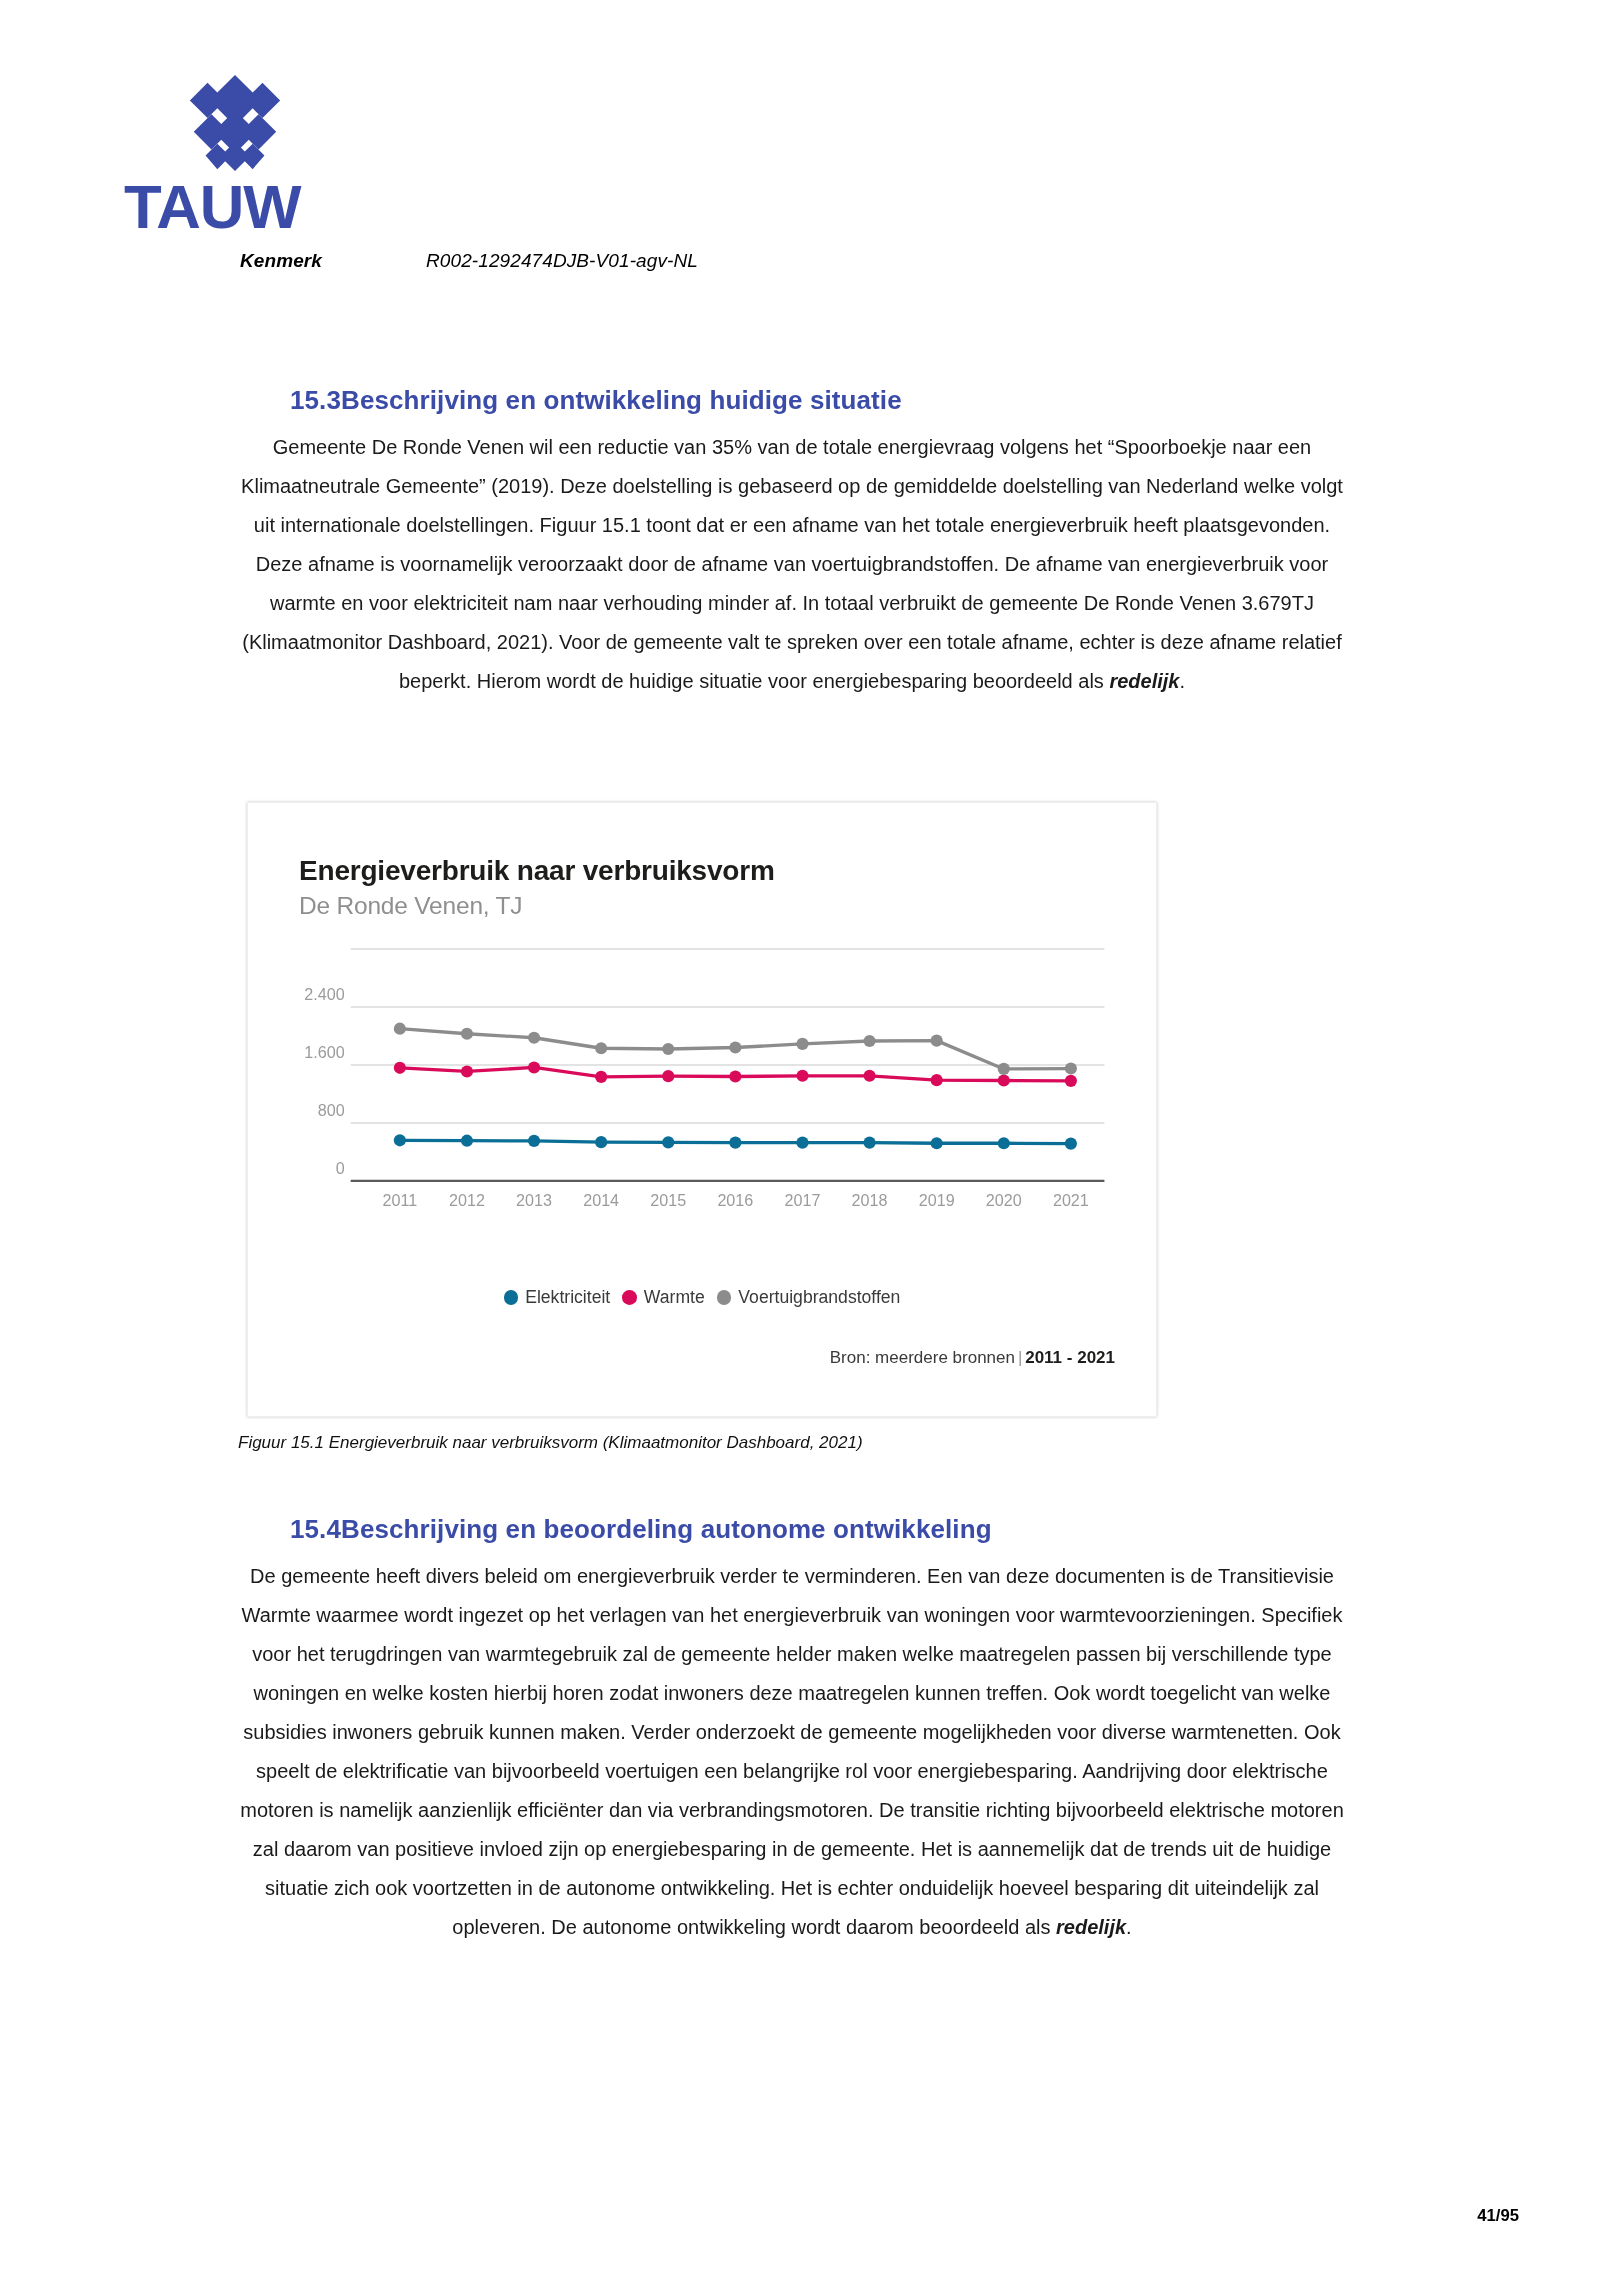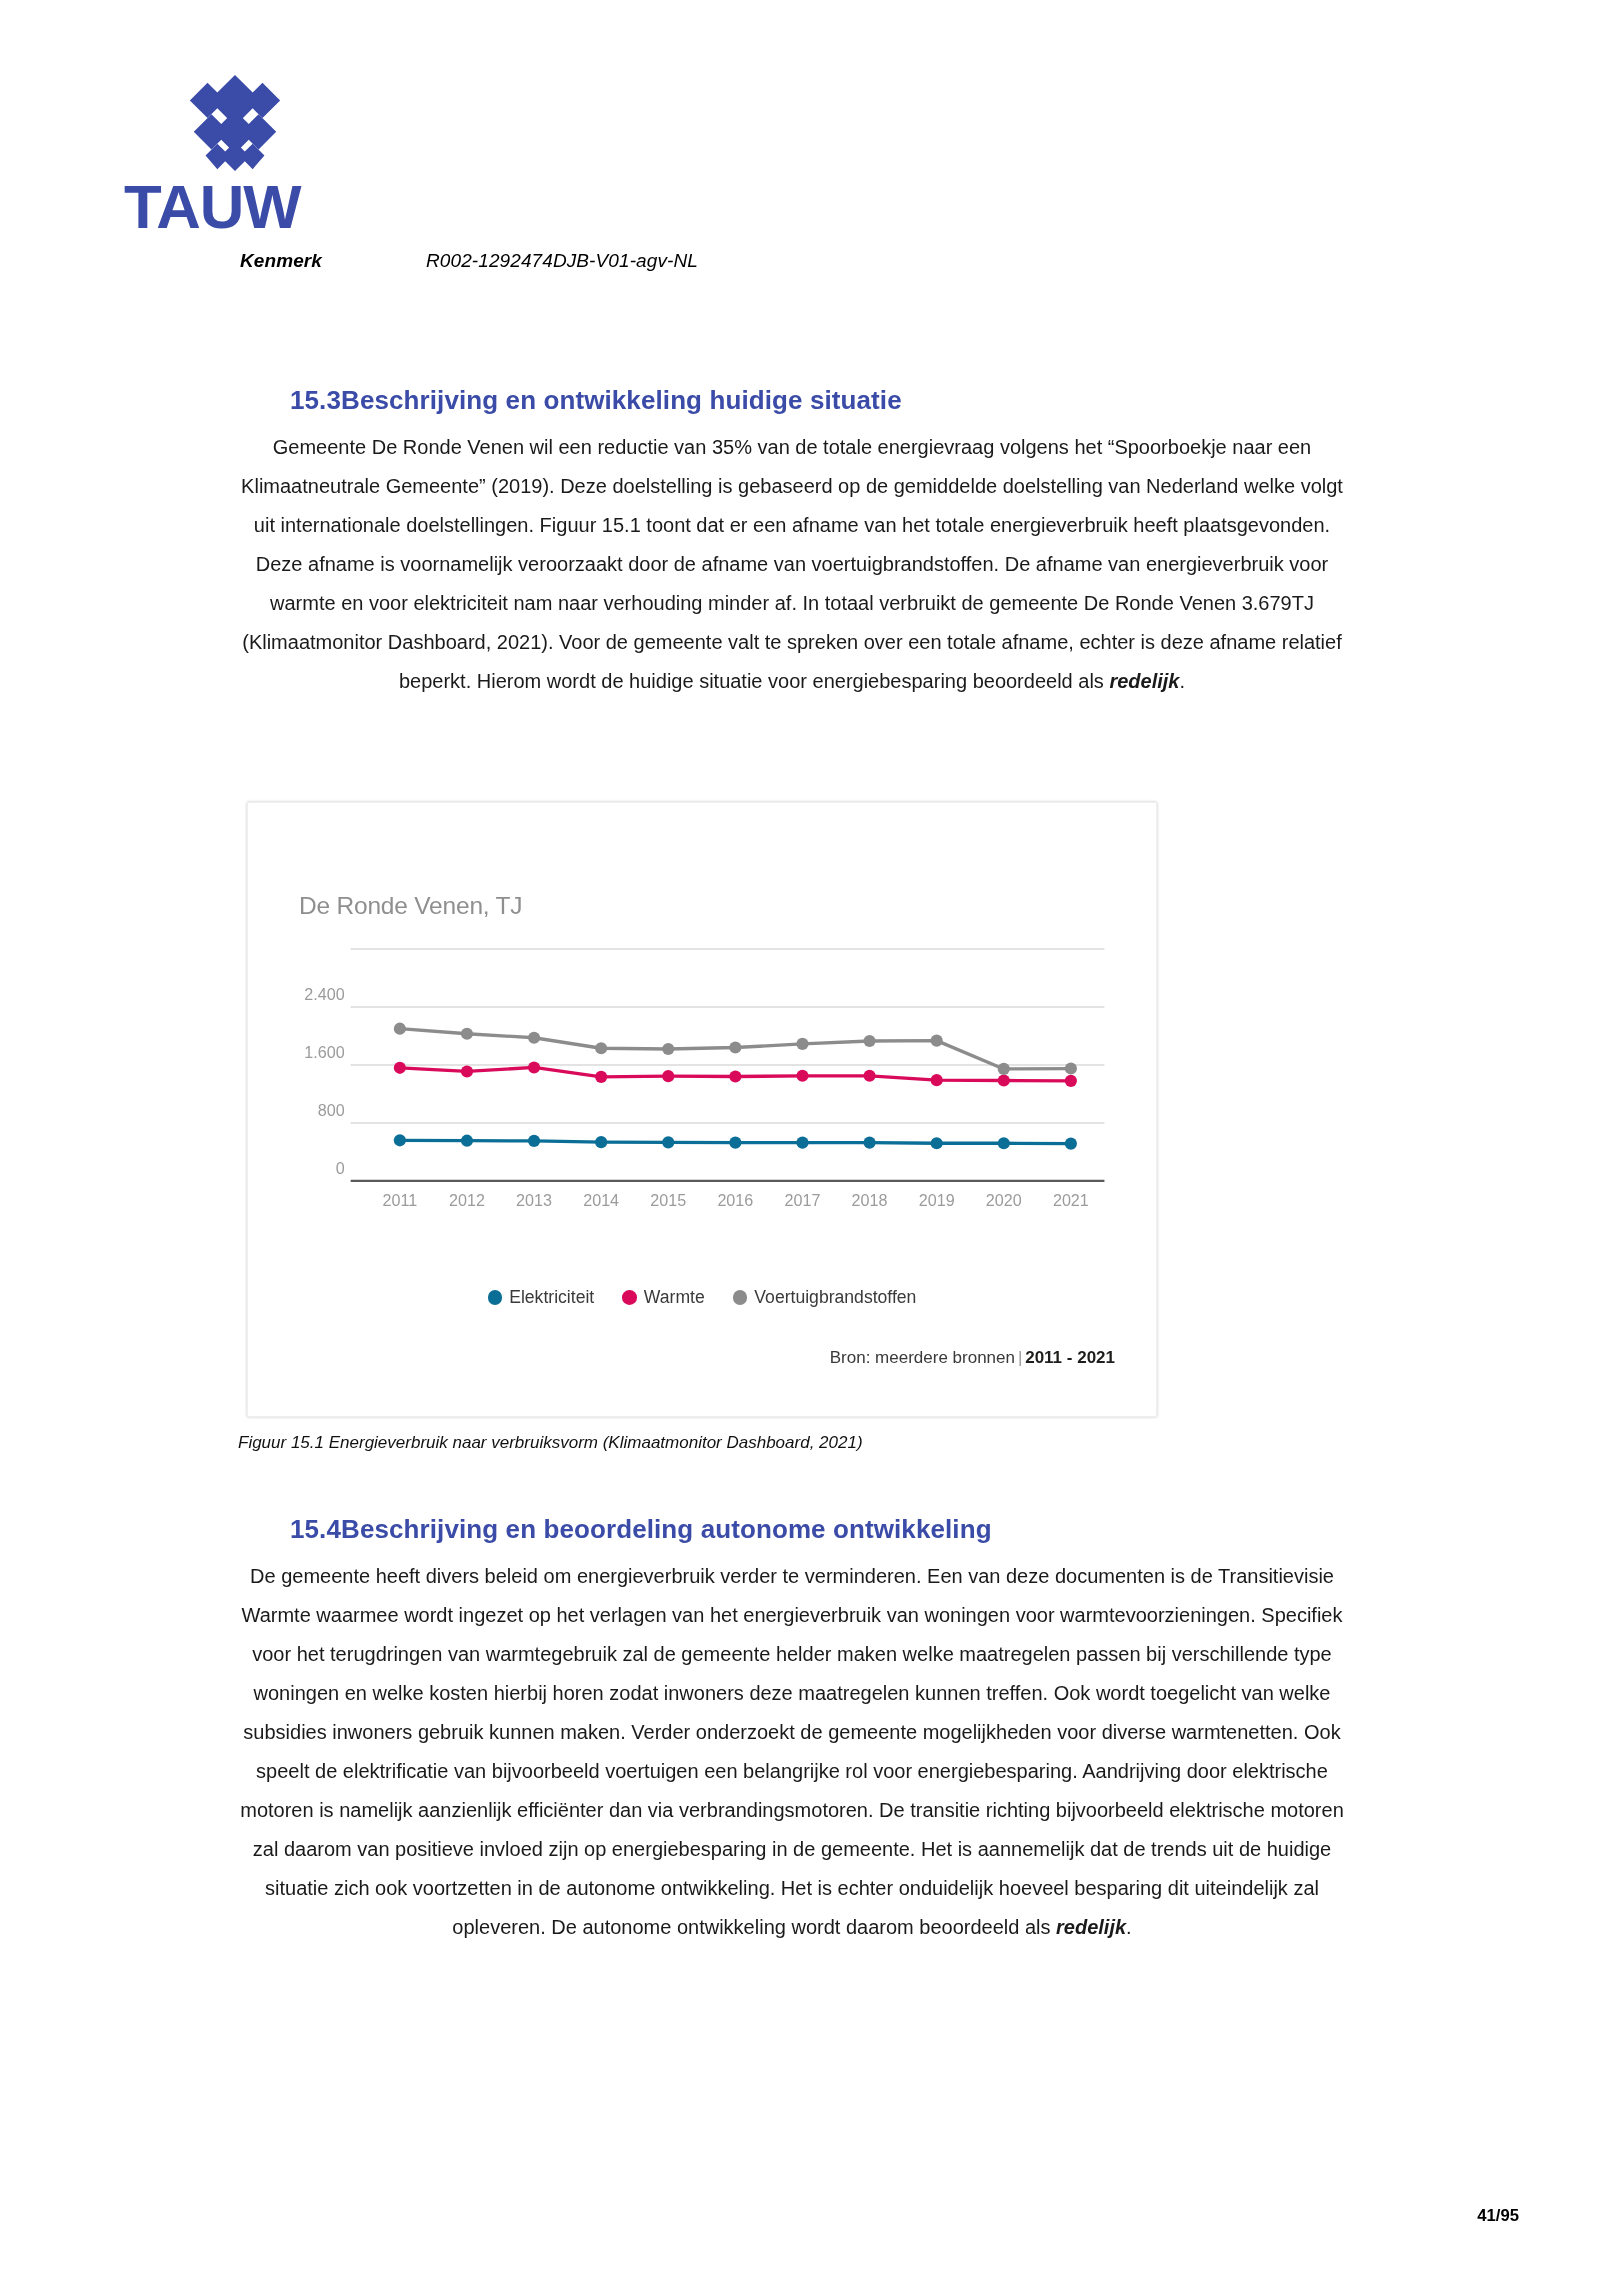--- a/index.html
+++ b/index.html
@@ -75,21 +75,21 @@
     letter-spacing:-0.2px;
   }
   .plot {
     position:absolute;
     left:51px; top:142px;
     width:814px; height:279px;
   }
   .plot svg { display:block; }
   .legend {
     position:absolute; left:0; right:0; top:484px;
-    display:flex; justify-content:center; align-items:center; gap:28px;
+    display:flex; justify-content:center; align-items:center; gap:12px;
   }
   .legend-item { display:flex; align-items:center; gap:6.9px; font-size:17.6px; color:#3a3a3a; }
   .legend-dot { width:14.7px; height:14.7px; border-radius:50%; display:inline-block; }
   .source {
     position:absolute; right:41px; top:545px;
     font-size:17px; color:#3a3a3a;
   }
   .source .bron-range { font-weight:bold; color:#1d1d1b; }
   .source .sep { color:#9a9a9a; padding:0 2.9px; }
 
@@ -125,20 +125,21 @@
     <span class="kenmerk-label">Kenmerk</span><span class="kenmerk-value">R002-1292474DJB-V01-agv-NL</span>
   </div>
 
   <div class="h2" style="top:385px;">
     <span class="num">15.3</span><span>Beschrijving en ontwikkeling huidige situatie</span>
   </div>
 
   <div class="body-text" style="top:428px;">Gemeente De Ronde Venen wil een reductie van 35% van de totale energievraag volgens het “Spoorboekje naar een Klimaatneutrale Gemeente” (2019). Deze doelstelling is gebaseerd op de gemiddelde doelstelling van Nederland welke volgt uit internationale doelstellingen. Figuur 15.1 toont dat er een afname van het totale energieverbruik heeft plaatsgevonden. Deze afname is voornamelijk veroorzaakt door de afname van voertuigbrandstoffen. De afname van energieverbruik voor warmte en voor elektriciteit nam naar verhouding minder af. In totaal verbruikt de gemeente De Ronde Venen 3.679TJ (Klimaatmonitor Dashboard, 2021). Voor de gemeente valt te spreken over een totale afname, echter is deze afname relatief beperkt. Hierom wordt de huidige situatie voor energiebesparing beoordeeld als <span class="bi">redelijk</span>.</div>
 
   <div class="chart-card">
+    <div class="chart-title">Energieverbruik naar verbruiksvorm</div>
     <div class="chart-subtitle">De Ronde Venen, TJ</div>
 
     <div class="plot">
       <svg id="chart-svg" width="814" height="279" viewBox="0 0 830 285" aria-hidden="true">
           <text x="46" y="234" text-anchor="end" font-family="Liberation Sans, sans-serif" font-size="16.5" fill="#9b9b9b">0</text>
           <line x1="52" y1="181.75" x2="822" y2="181.75" stroke="#e3e3e3" stroke-width="2"></line>
           <text x="46" y="174.75" text-anchor="end" font-family="Liberation Sans, sans-serif" font-size="16.5" fill="#9b9b9b">800</text>
           <line x1="52" y1="122.5" x2="822" y2="122.5" stroke="#e3e3e3" stroke-width="2"></line>
           <text x="46" y="115.5" text-anchor="end" font-family="Liberation Sans, sans-serif" font-size="16.5" fill="#9b9b9b">1.600</text>
           <line x1="52" y1="63.25" x2="822" y2="63.25" stroke="#e3e3e3" stroke-width="2"></line>

